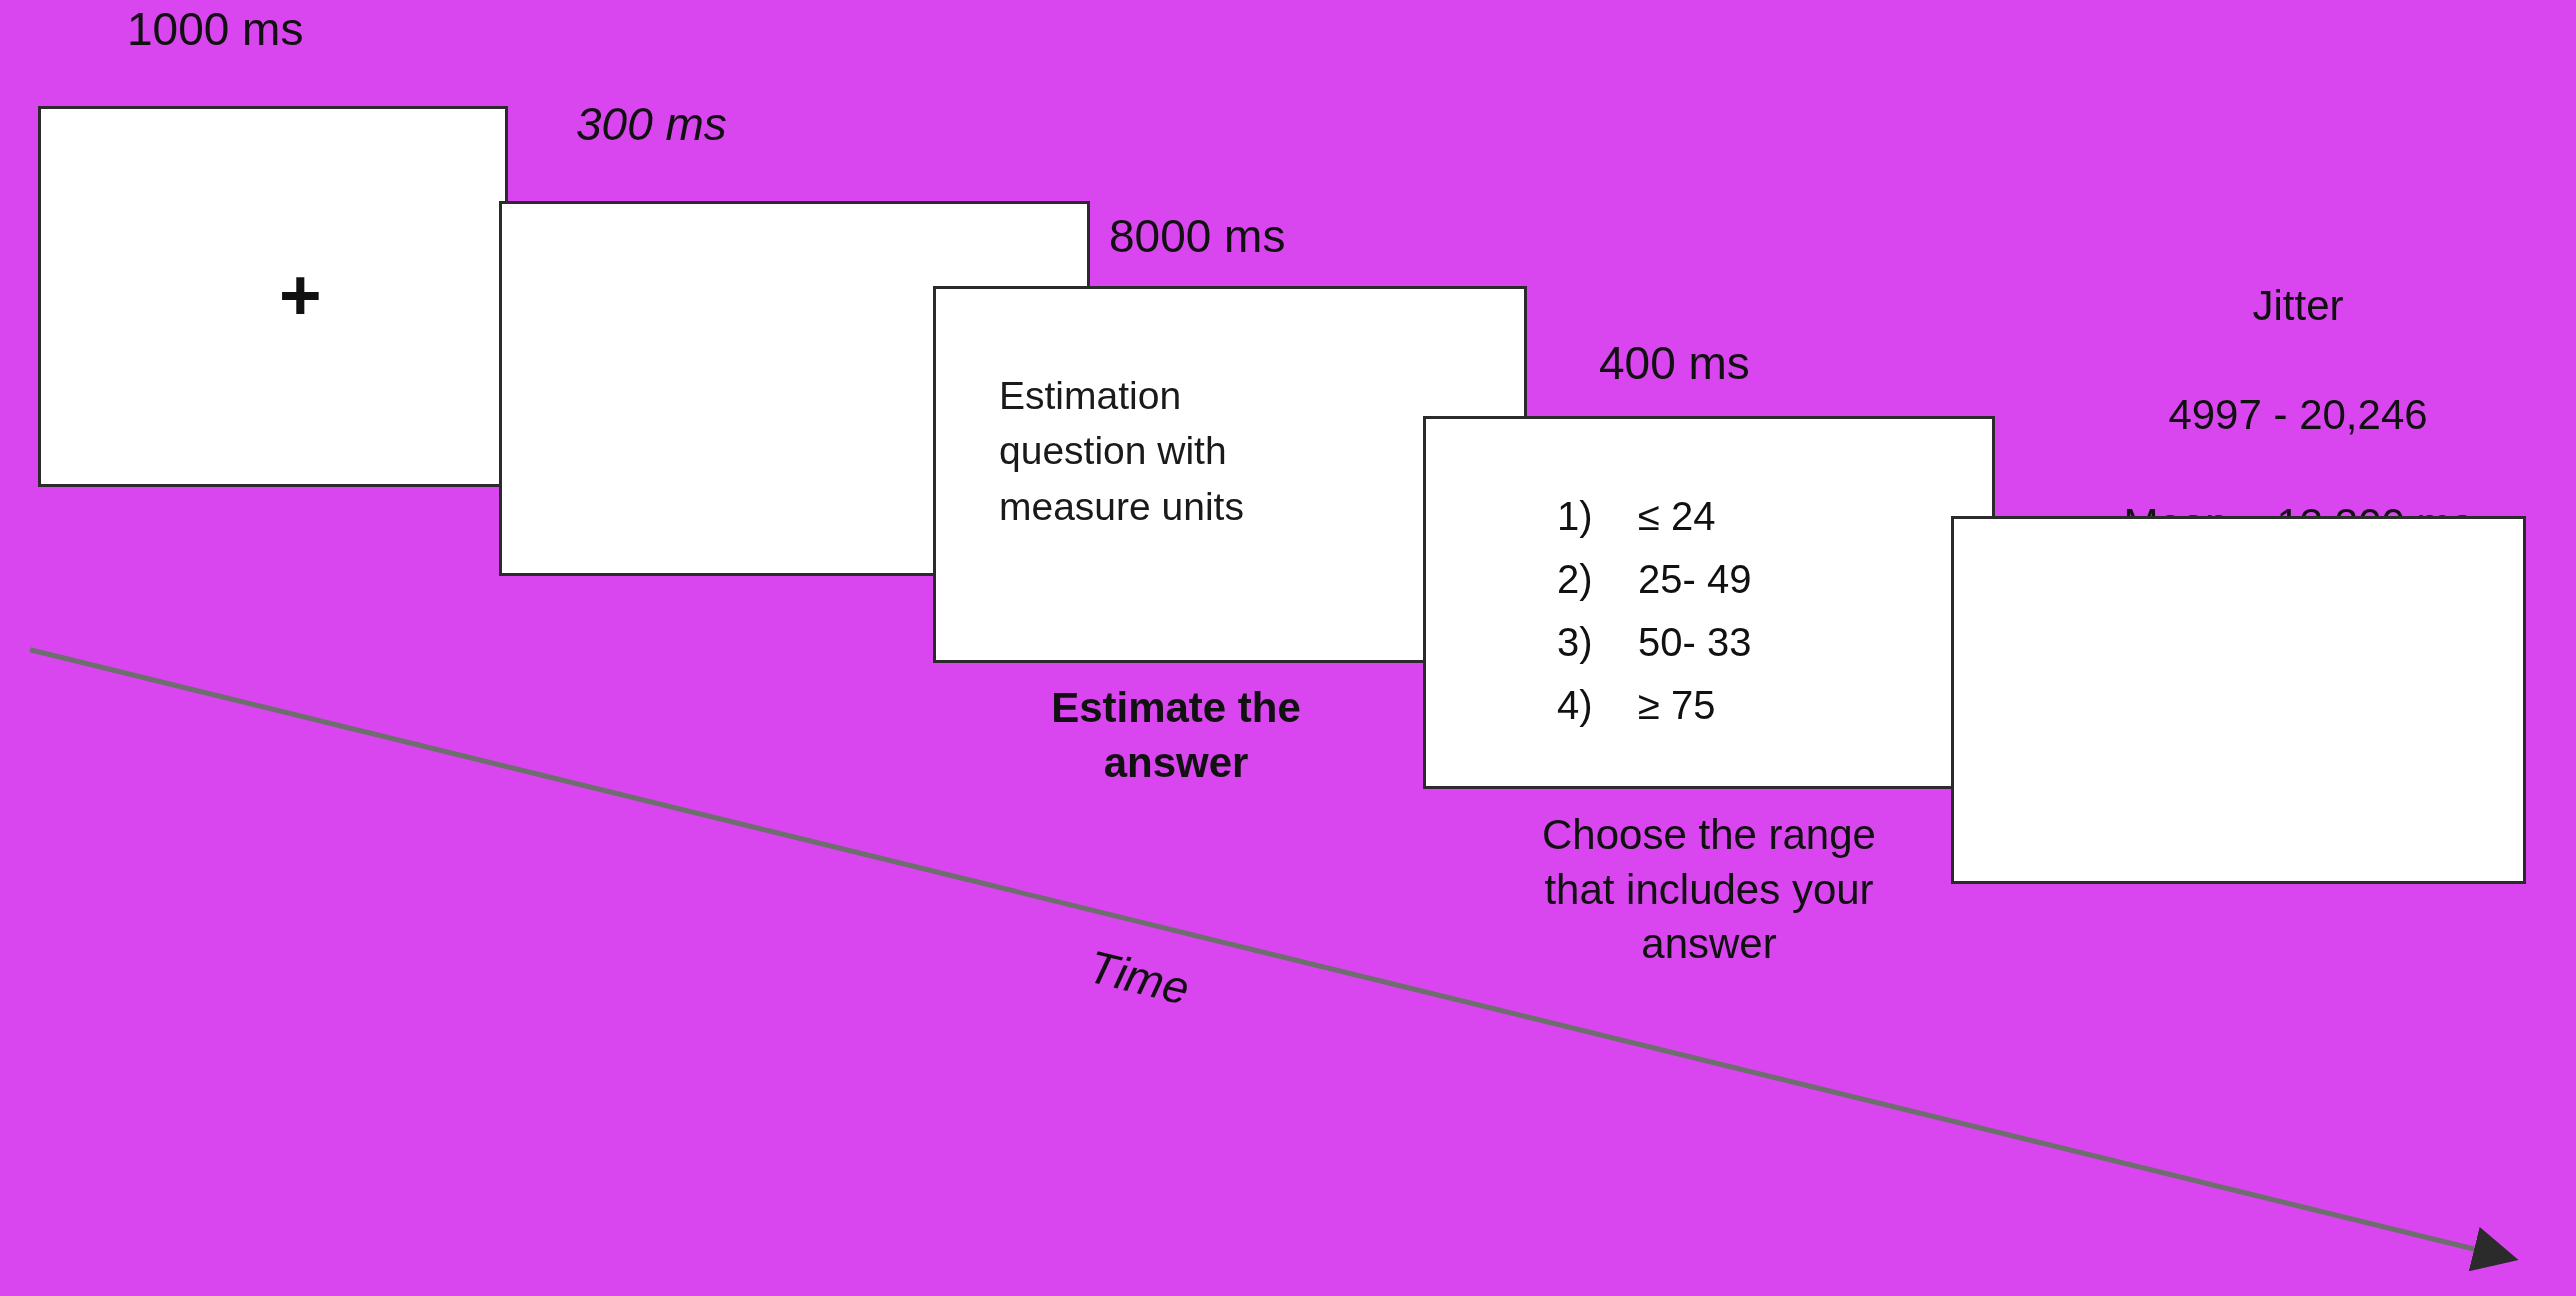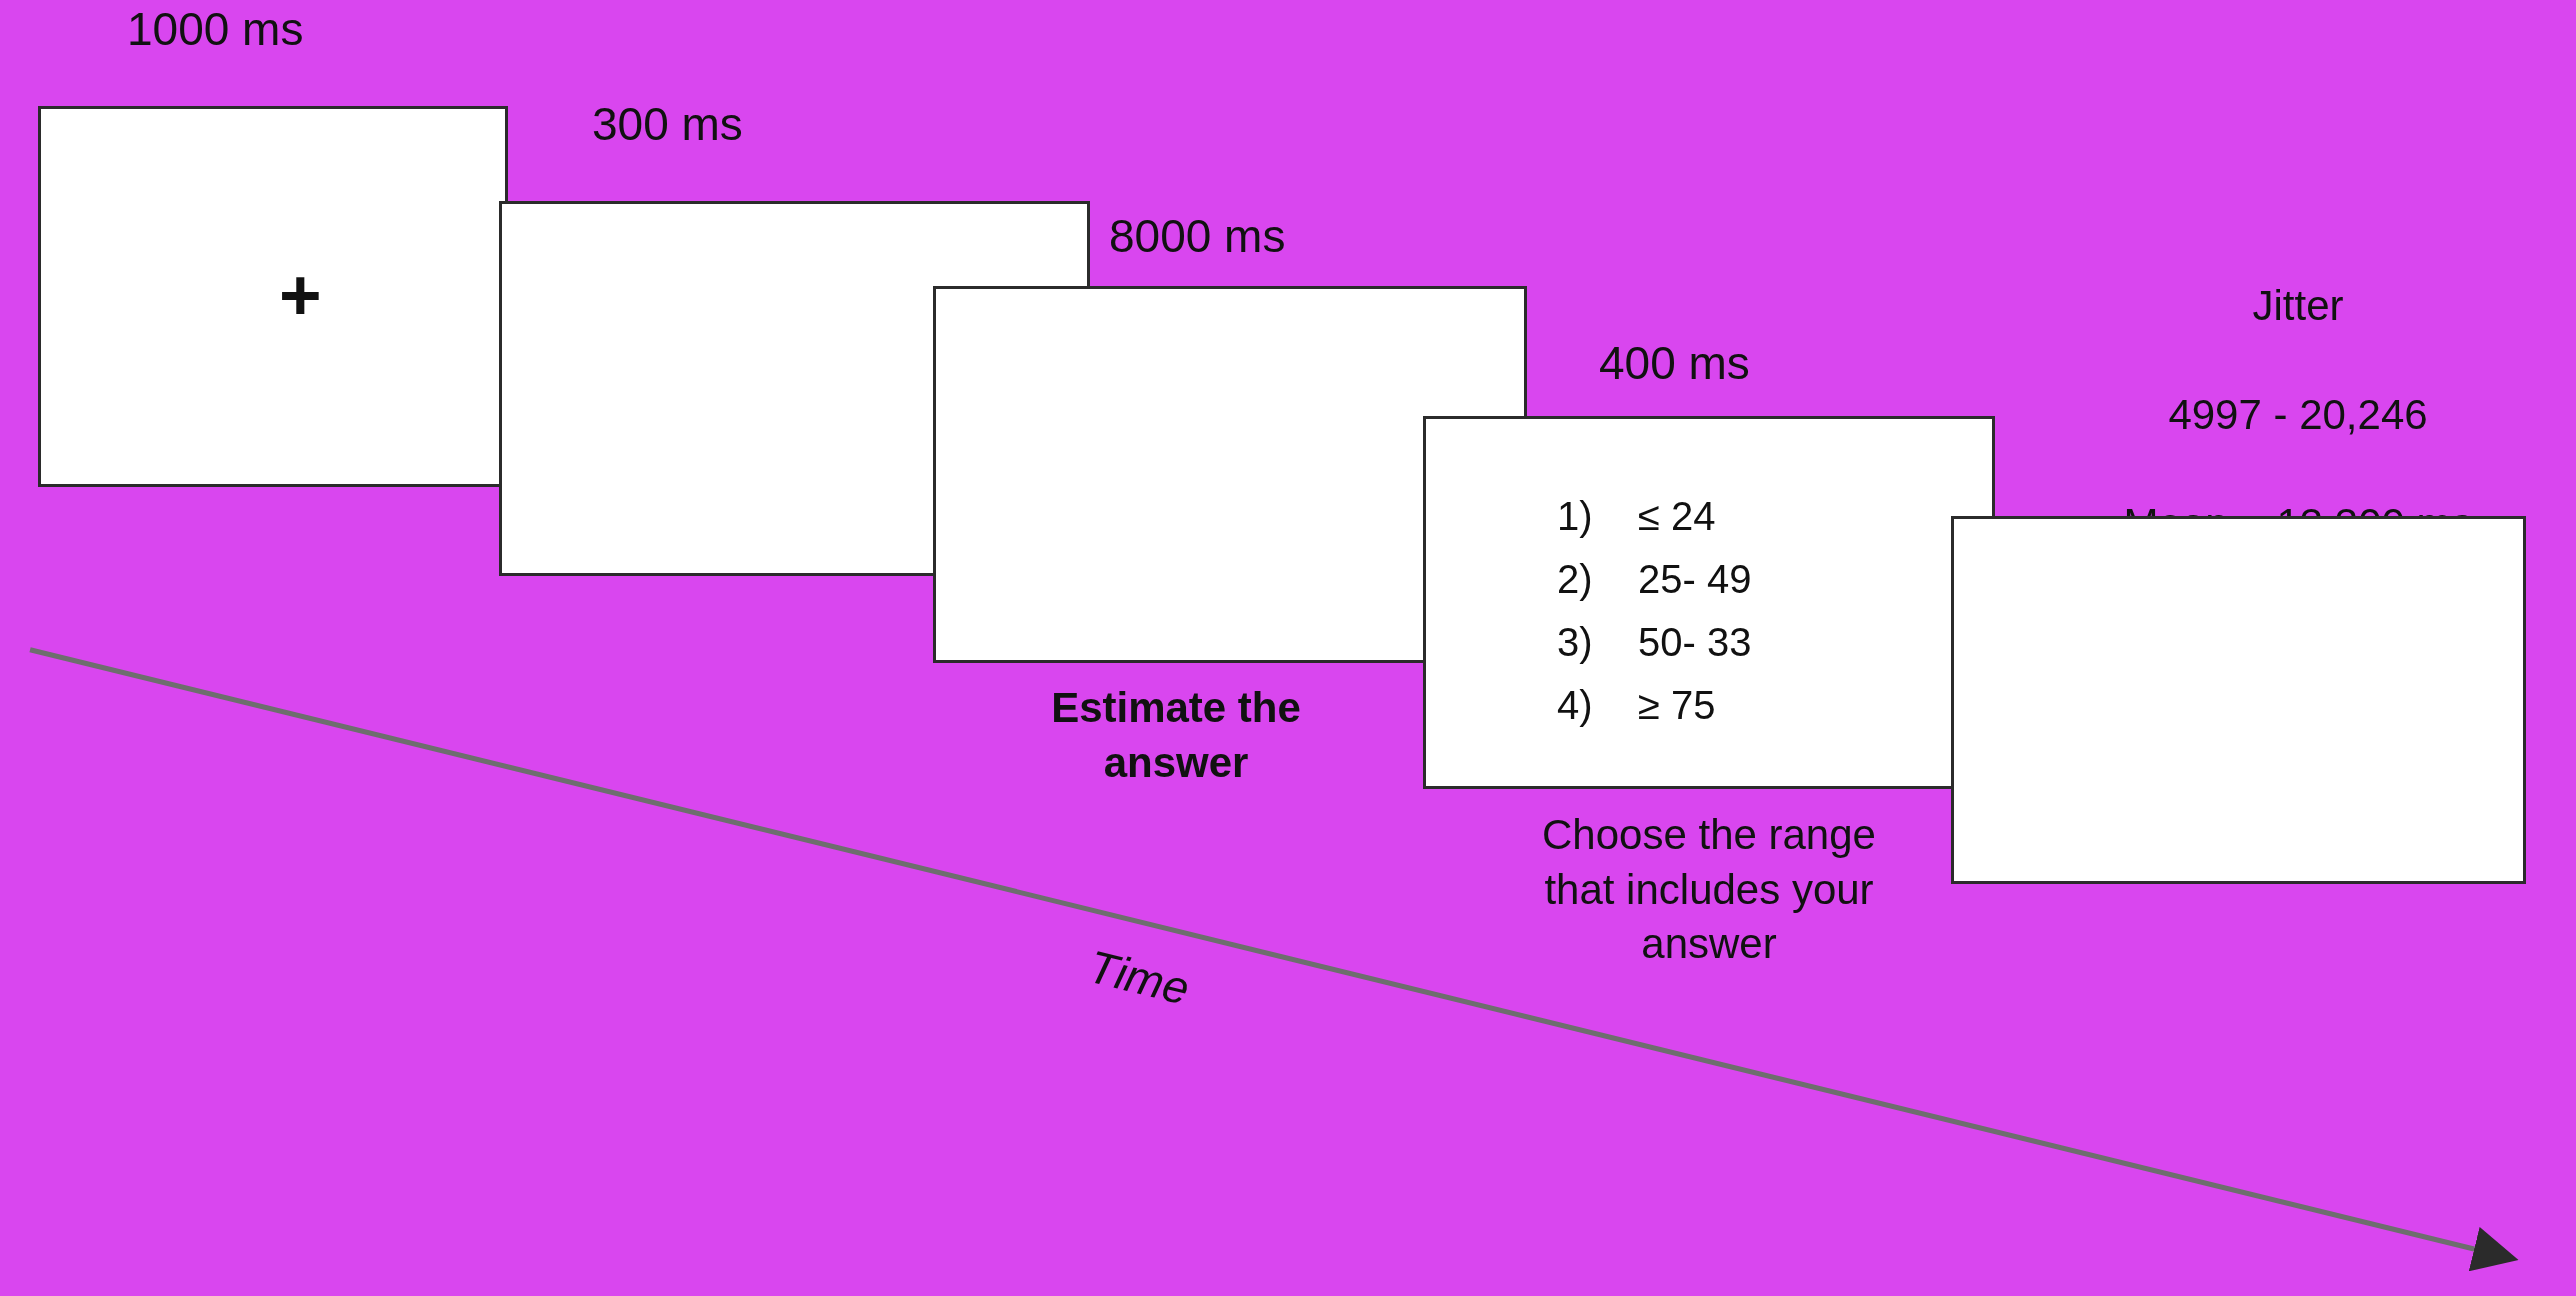--- a/index.html
+++ b/index.html
@@ -109,30 +109,33 @@
 
 <div id="stage">
 
   <div class="duration-label" style="left:127px; top:5.1px;">1000 ms</div>
 
   <div class="screen" style="left:38px; top:106px; width:470px; height:381px;">
   </div>
 
   <div class="fixation" style="left:279px; top:258px;">+</div>
 
-  <div class="duration-label" style="left:592px; top:100px;">300 ms</div>
+  <div class="duration-label" style="left:576px; top:100px;font-style:italic;">300 ms</div>
 
   <div class="screen" style="left:499px; top:201px; width:591px; height:375px;">
   </div>
 
   <div class="duration-label" style="left:1109px; top:212px;">8000 ms</div>
 
   <div class="screen" style="left:933px; top:286px; width:594px; height:377px;">
   </div>
 
+  <div class="question-text" style="left:999px; top:368px; width:389px;">Estimation
+question with
+measure units</div>
 
   <div class="caption" style="left:994px; top:681px; width:364px;font-weight:bold;">Estimate the
 answer</div>
 
   <div class="duration-label" style="left:1599px; top:339px;">400 ms</div>
 
   <div class="screen" style="left:1423px; top:416px; width:572px; height:373px;">
   </div>
 
   <div class="options" style="left:1557px; top:496px;">

